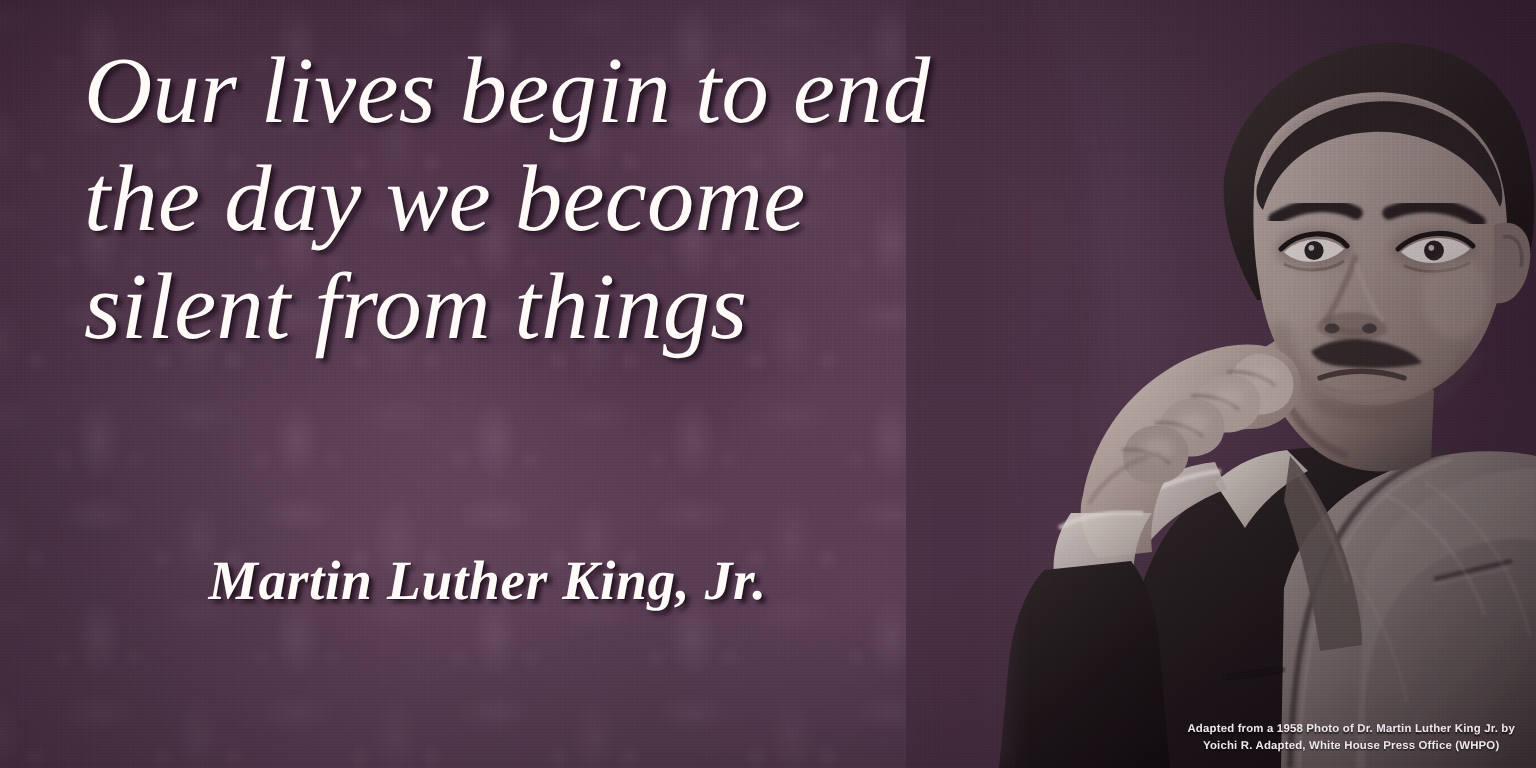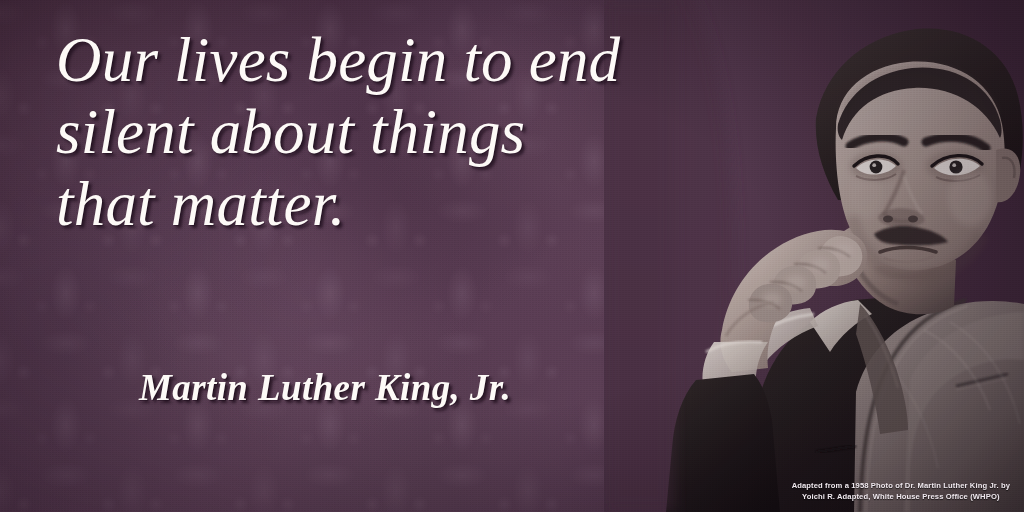--- a/index.html
+++ b/index.html
@@ -334,22 +334,22 @@
       <rect x="0" y="0" width="420" height="512" fill="#3f2a3c" opacity="0.10"></rect>
       <rect x="0" y="0" width="70" height="512" fill="#462d41" opacity="0.5" filter="url(#edgeBlend)"></rect>
     </svg>
   </div>
 
   <div class="bg-vignette"></div>
   <div class="bg-grain"></div>
 
   <div class="quote-block">
     <div class="quote-line">Our lives begin to end</div>
-    <div class="quote-line">silent about things</div>
-    <div class="quote-line">that matter.</div>
+    <div class="quote-line">the day we become</div>
+    <div class="quote-line">silent from things</div>
   </div>
 
   <div class="attribution">Martin Luther King, Jr.</div>
 
   <div class="credit">
     <div>Adapted from a 1958 Photo of Dr. Martin Luther King Jr. by</div>
     <div>Yoichi R. Adapted, White House Press Office (WHPO)</div>
   </div>
 
 </div>

